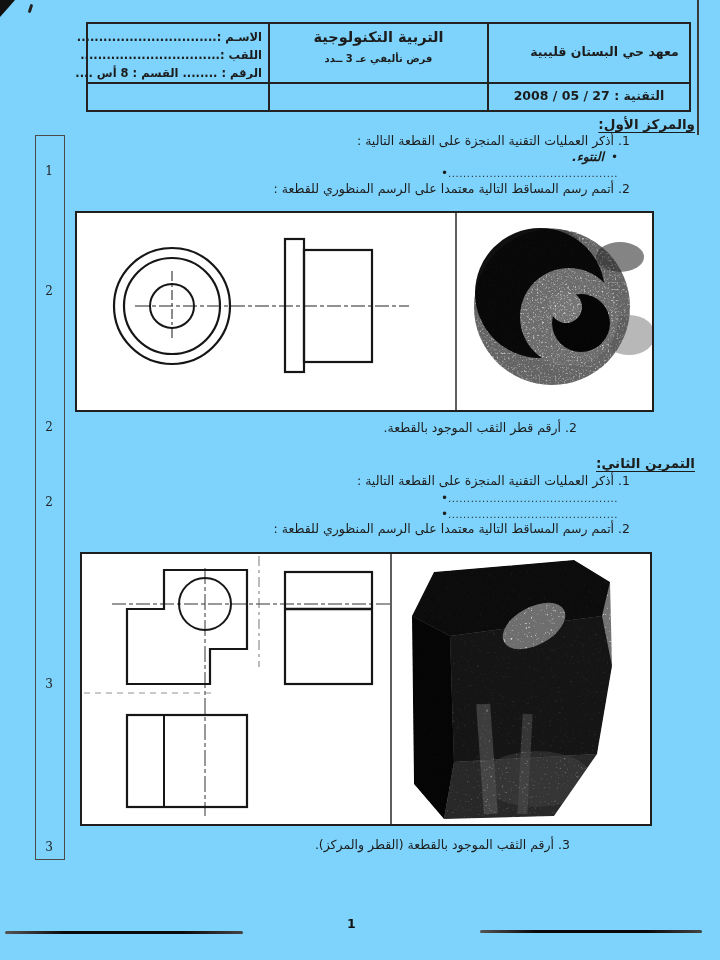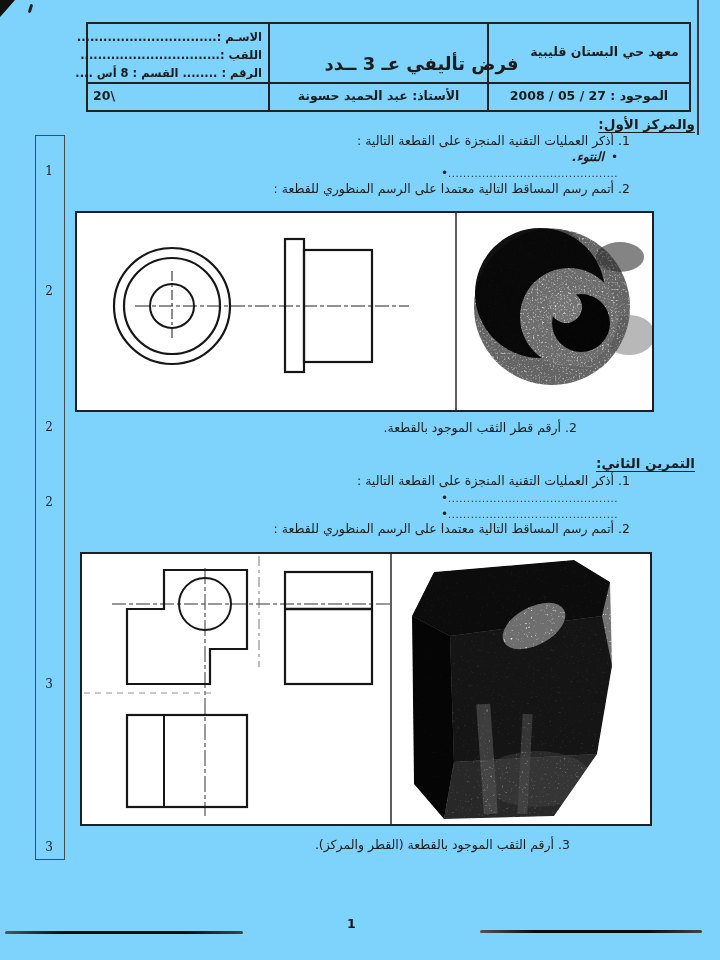--- a/index.html
+++ b/index.html
@@ -11,21 +11,21 @@
   .dots{font-size:10px;letter-spacing:.6px;color:#2c2c2c;}
   .bullet{font-size:12px;margin-left:7px;}
   .ital{font-style:italic;font-weight:600;}
   
   .htable{position:absolute;left:86px;top:22px;width:601px;height:86px;border:2px solid #222;}
   .vdiv{position:absolute;top:0;width:2px;height:100%;background:#222;}
   .hdiv{position:absolute;left:0;top:58px;width:100%;height:2px;background:#222;}
   .hcell{position:absolute;direction:rtl;}
   .hname-line{position:absolute;right:6px;white-space:nowrap;font-size:11.5px;font-weight:700;direction:rtl;}
   .ttl1{position:absolute;left:0;top:5px;width:100%;text-align:center;font-size:14.5px;font-weight:700;direction:rtl;}
-  .ttl2{position:absolute;left:0;top:29px;width:100%;text-align:center;font-size:18px;font-weight:700;direction:rtl;padding-left:43px;}
+  .ttl2{position:absolute;left:0;top:29px;width:100%;text-align:center;font-size:10px;font-weight:700;direction:rtl;}
   .cmid{position:absolute;left:0;width:100%;text-align:center;font-weight:700;font-size:12.5px;direction:rtl;white-space:nowrap;}
   
   .scol{position:absolute;left:35px;top:135px;width:28px;height:723px;border:1.4px solid #4a4a4a;}
   .snum{position:absolute;left:35px;width:28px;text-align:center;font-family:"DejaVu Serif",serif;
         font-size:12px;color:#222;}
   
   .dbox{position:absolute;border:2px solid #1f1f1f;background:#fff;}
   
   .fline{position:absolute;height:2.5px;background:linear-gradient(90deg,#555,#0a0a0a 25%,#0a0a0a 75%,#444);border-radius:2px;}
   .pnum{position:absolute;font-size:12.5px;font-weight:700;color:#111;}
@@ -49,36 +49,31 @@
     <div class="vdiv" style="left:399px;"></div>
     <div class="hdiv"></div>
 
     <div class="hcell" style="left:0;top:0;width:180px;height:58px;">
       <div class="hname-line" style="top:6px;">الاسـم :................................</div>
       <div class="hname-line" style="top:24px;">اللقب :................................</div>
       <div class="hname-line" style="top:42px;">الرقم : ........    القسم : 8 أس ....</div>
     </div>
 
     <div class="hcell" style="left:182px;top:0;width:217px;height:58px;">
+      <div class="ttl1">التربية التكنولوجية</div>
       <div class="ttl2">فرض تأليفي عـ 3 ــدد</div>
     </div>
 
     <div class="hcell" style="left:401px;top:0;width:200px;height:58px;padding-left:31px;">
       <div class="cmid" style="top:20px;">معهد حي البستان قليبية</div>
     </div>
 
-    <div class="hcell" style="left:0;top:60px;width:180px;height:26px;">
-      <span dir="ltr" style="position:absolute;left:5px;top:4px;font-weight:700;font-size:12.5px;">20\</span>
-    </div>
-    <div class="hcell" style="left:182px;top:60px;width:217px;height:26px;">
-      <div class="cmid" style="top:4px;">الأستاذ: عبد الحميد حسونة</div>
-    </div>
     <div class="hcell" style="left:401px;top:60px;width:200px;height:26px;">
       <div class="cmid" style="top:4px;">
-        <span>الموجود :</span>
+        <span>التقنية :</span>
         <span dir="ltr">2008 / 05 / 27</span>
       </div>
     </div>
   </div>
 
   <div class="scol"></div>
   <div class="snum" style="top:164px;">1</div>
   <div class="snum" style="top:284px;">2</div>
   <div class="snum" style="top:420px;">2</div>
   <div class="snum" style="top:495px;">2</div>

